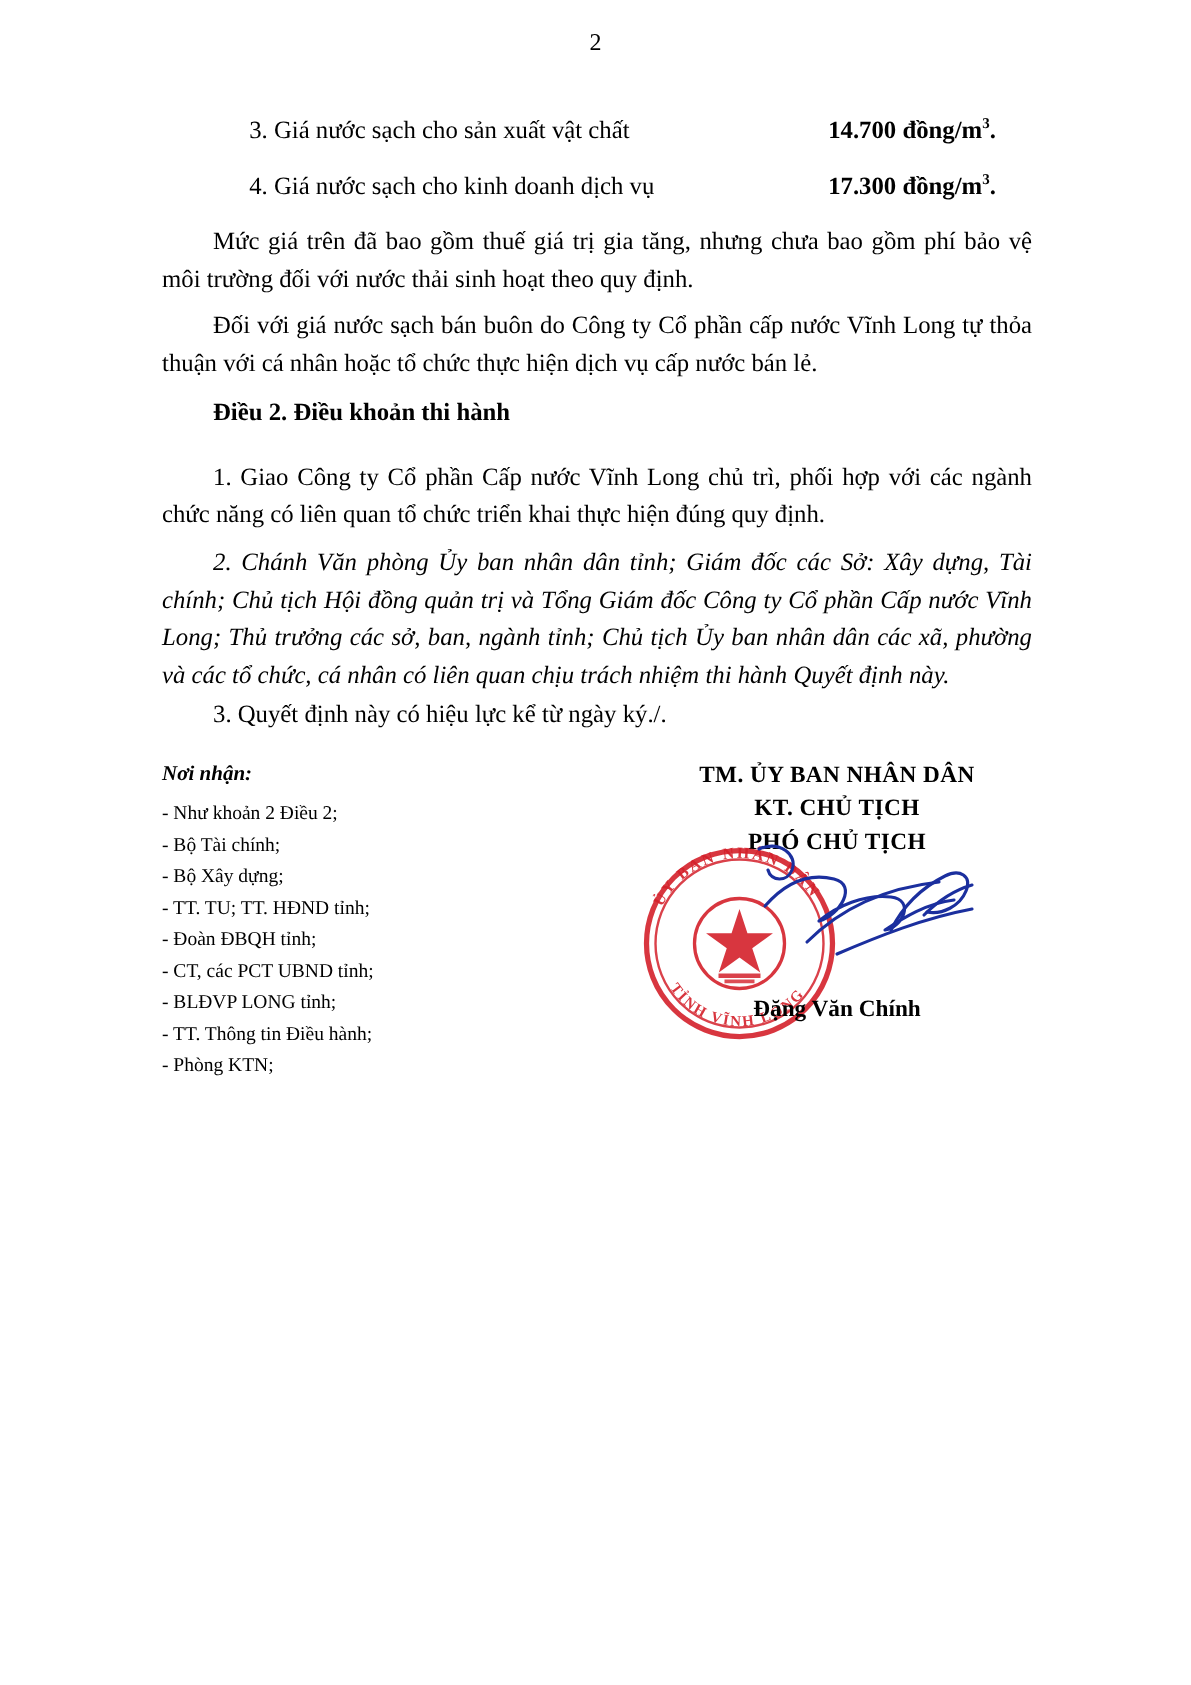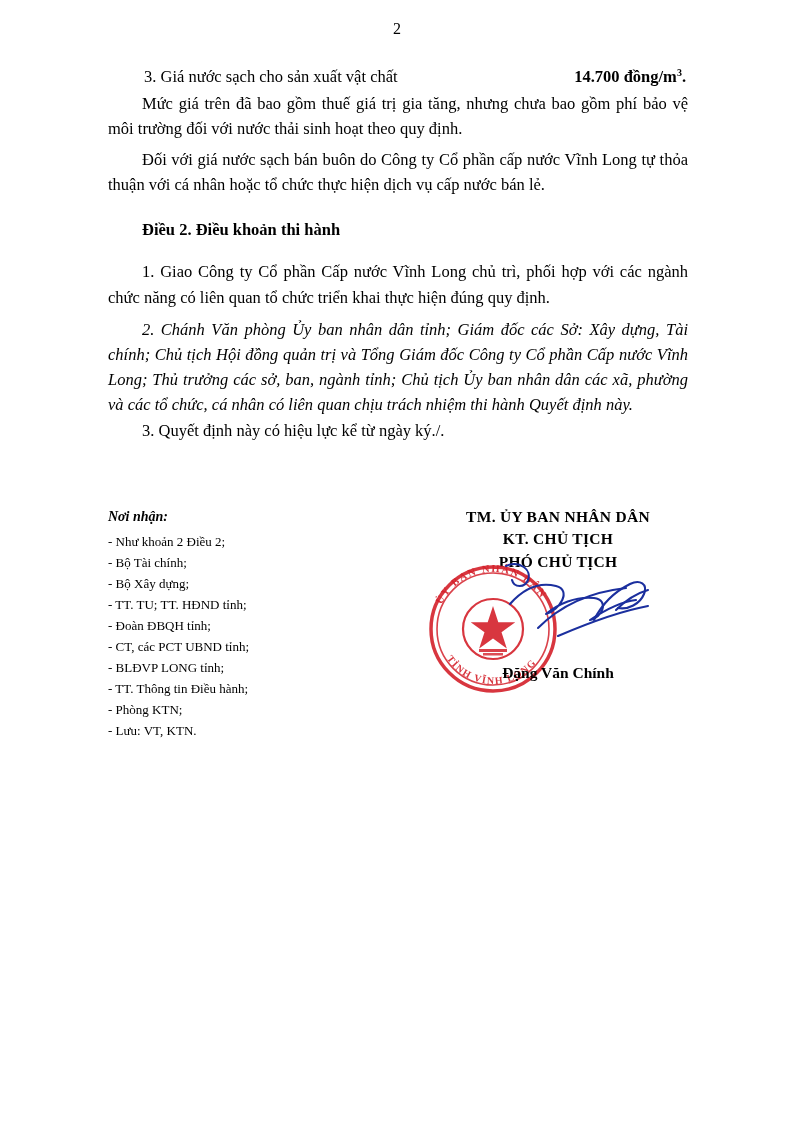--- a/index.html
+++ b/index.html
@@ -41,36 +41,36 @@
     text-align: justify;
   }
   .para {
     margin: 0 0 1px 0;
   }
   .indent {
     text-indent: 34px;
   }
   .row-line {
     display: flex;
-    justify-content: space-between;
-    margin: 2px;
+    justify-content: center;
+    margin: 12px;
   }
   .row-line .label {
     width: 420px;
     text-indent: 34px;
     box-sizing: border-box;
   }
   .row-line .value {
     white-space: nowrap;
     font-weight: bold;
   }
   .section-head {
     font-weight: bold;
     text-indent: 34px;
-    margin: 20px 0 2px 0;
+    margin: 8px 0 2px 0;
   }
   sup {
     font-size: 10px;
     vertical-align: super;
     line-height: 0;
   }
   
   .footer {
     position: absolute;
     top: 466px;
@@ -145,20 +145,24 @@
   <div class="page-number">2</div>
 
   <div class="content">
 
 
     <div class="row-line">
       <span class="label">3. Giá nước sạch cho sản xuất vật chất</span>
       <span class="value"><span>14.700 đồng/m</span><sup>3</sup><span>.</span></span>
     </div>
 
+    <div class="row-line">
+      <span class="label">4. Giá nước sạch cho kinh doanh dịch vụ</span>
+      <span class="value"><span>17.300 đồng/m</span><sup>3</sup><span>.</span></span>
+    </div>
 
     <p class="para indent">Mức giá trên đã bao gồm thuế giá trị gia tăng, nhưng chưa bao gồm phí bảo vệ môi trường đối với nước thải sinh hoạt theo quy định.</p>
 
     <p class="para indent" style="margin-top:6px;">Đối với giá nước sạch bán buôn do Công ty Cổ phần cấp nước Vĩnh Long tự thỏa thuận với cá nhân hoặc tổ chức thực hiện dịch vụ cấp nước bán lẻ.</p>
 
     <p class="section-head">Điều 2. Điều khoản thi hành</p>
 
     <p class="para indent" style="margin-top:17px;">1. Giao Công ty Cổ phần Cấp nước Vĩnh Long chủ trì, phối hợp với các ngành chức năng có liên quan tổ chức triển khai thực hiện đúng quy định.</p>
 
     <p class="para indent" style="margin-top:7px;font-style:italic;">2. Chánh Văn phòng Ủy ban nhân dân tỉnh; Giám đốc các Sở: Xây dựng, Tài chính; Chủ tịch Hội đồng quản trị và Tổng Giám đốc Công ty Cổ phần Cấp nước Vĩnh Long; Thủ trưởng các sở, ban, ngành tỉnh; Chủ tịch Ủy ban nhân dân các xã, phường và các tổ chức, cá nhân có liên quan chịu trách nhiệm thi hành Quyết định này.</p>
@@ -173,21 +177,20 @@
       <div class="r-title">Nơi nhận:</div>
       <div>- Như khoản 2 Điều 2;</div>
       <div>- Bộ Tài chính;</div>
       <div>- Bộ Xây dựng;</div>
       <div>- TT. TU; TT. HĐND tỉnh;</div>
       <div>- Đoàn ĐBQH tỉnh;</div>
       <div>- CT, các PCT UBND tỉnh;</div>
       <div>- BLĐVP LONG tỉnh;</div>
       <div>- TT. Thông tin Điều hành;</div>
       <div>- Phòng KTN;</div>
-      <div>- Lưu: VT, KTN.</div>
     </div>
 
     <div class="signblock">
       <div class="line1">TM. ỦY BAN NHÂN DÂN</div>
       <div class="line2">KT. CHỦ TỊCH</div>
       <div class="line3">PHÓ CHỦ TỊCH</div>
     </div>
 
     <div class="seal">
       <svg width="150" height="150" viewBox="0 0 150 150" xmlns="http://www.w3.org/2000/svg">

